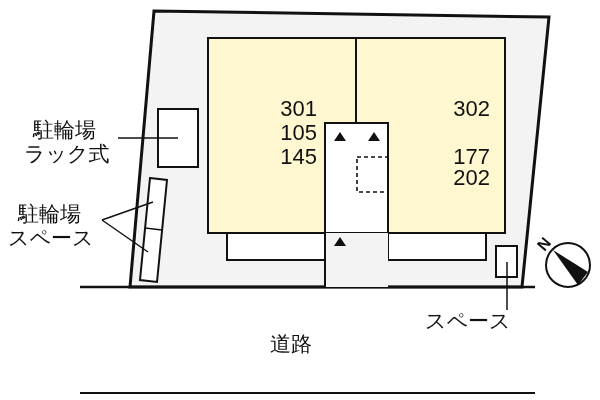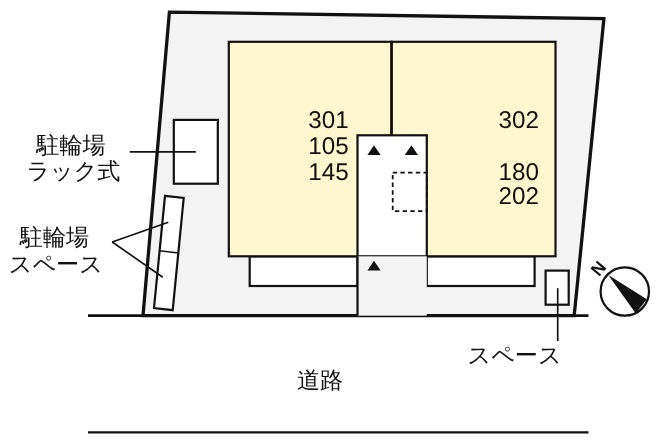--- a/index.html
+++ b/index.html
@@ -1,18 +1,18 @@
 <!DOCTYPE html>
 <html><head>
 <meta charset="utf-8">
 <style>
   html, body { margin:0; padding:0; background:#ffffff; }
   body { width:600px; height:400px; position:relative; overflow:hidden; font-family:"DejaVu Sans", sans-serif; }
   svg { position:absolute; left:0; top:0; }
-  .lbl { position:absolute; color:#111; font-size:21px; line-height:24px; white-space:nowrap; font-family:Liberation Serif, serif; }
+  .lbl { position:absolute; color:#111; font-size:21px; line-height:24px; white-space:nowrap; font-family:Liberation Mono, monospace; }
   .unit { position:absolute; font-family:"Liberation Sans", sans-serif; font-size:22px; line-height:24px; color:#111; text-align:right; width:80px; }
 </style>
 </head>
 <body>
 
 <svg width="600" height="400" viewBox="0 0 600 400">
 
   <polygon points="154,11 549,17 522,287 130,287" fill="#f3f3f3" stroke="#111" stroke-width="3"></polygon>
 
   <line x1="80" y1="287" x2="535" y2="287" stroke="#111" stroke-width="2.5"></line>
@@ -51,20 +51,20 @@
     <polygon points="553,250 588,272 578,285" fill="#111"></polygon>
     <text x="537" y="248" font-family="Liberation Sans, sans-serif" font-size="16" font-weight="bold" fill="#111" transform="rotate(-50 545 242)">N</text>
   </g>
 </svg>
 
 <div class="unit" style="left:237px;top:97px;">301</div>
 <div class="unit" style="left:237px;top:121px;">105</div>
 <div class="unit" style="left:237px;top:145px;">145</div>
 <div class="unit" style="left:410px;top:97px;">302</div>
 <div class="unit" style="left:410px;top:121px;margin-top:45px;">202</div>
-<div class="unit" style="left:410px;top:145px;">180</div>
+<div class="unit" style="left:410px;top:145px;">177</div>
 
 <div class="lbl" style="left:33px;top:120px;">駐輪場</div>
 <div class="lbl" style="left:24px;top:144px;">ラック式</div>
 <div class="lbl" style="left:18px;top:204px;">駐輪場</div>
 <div class="lbl" style="left:8px;top:228px;">スペース</div>
 <div class="lbl" style="left:425px;top:311px;">スペース</div>
 <div class="lbl" style="left:270px;top:334px;">道路</div>
 
 </body></html>

